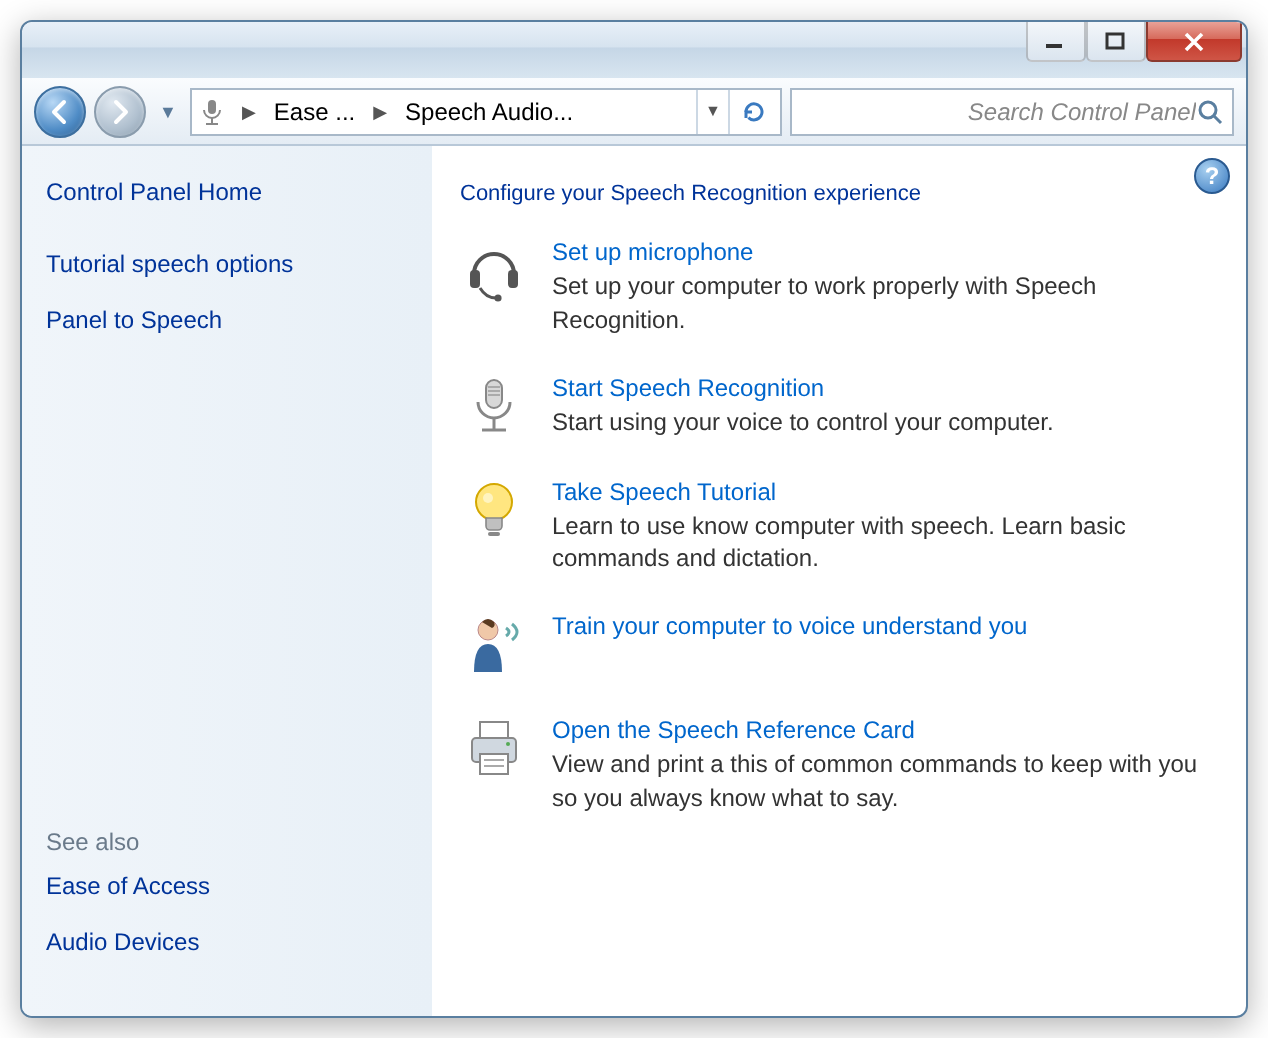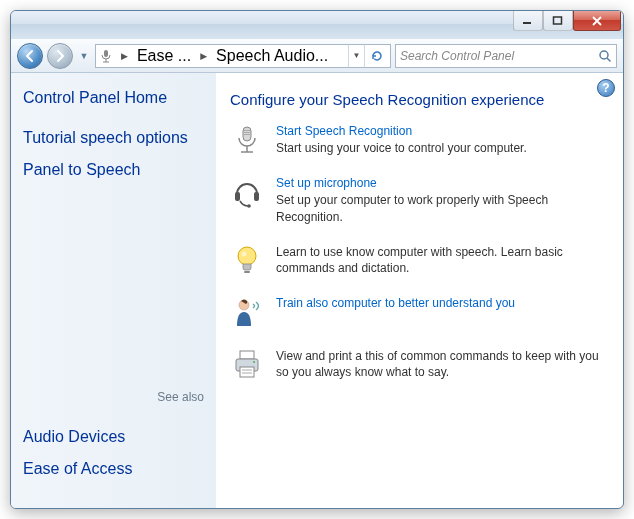--- a/index.html
+++ b/index.html
@@ -15,42 +15,42 @@
 
 
 .navbar { height: 34px; background: linear-gradient(to bottom, #fafcfe, #e4ecf4); border-bottom: 1px solid #b8c8d8; display: flex; align-items: center; padding: 0 6px; gap: 4px; }
 .navbtn { width: 26px; height: 26px; border-radius: 50%; background: radial-gradient(circle at 35% 30%, #b8d8f5, #4f8cc6 60%, #2c5d8f); border: 1px solid #3d6f9f; display: flex; align-items: center; justify-content: center; box-shadow: inset 0 1px 2px rgba(255,255,255,0.5); }
 .navbtn.fwd { background: radial-gradient(circle at 35% 30%, #e0e8f0, #b0c0cf 60%, #8a9cad); border-color: #8a9cad; }
 .navbtn svg { width: 14px; height: 14px; }
 .navchev { width: 14px; height: 20px; display: flex; align-items: center; justify-content: center; color: #5a7a9a; font-size: 9px; }
 .addressbar { flex: 1; height: 24px; border: 1px solid #a8b8c8; background: #fff; display: flex; align-items: center; padding: 0 2px; gap: 4px; }
 .addr-icon { width: 16px; height: 16px; display: flex; align-items: center; justify-content: center; }
 .addr-icon svg { width: 14px; height: 14px; }
-.crumb { font-size: 16px; color: #000; padding: 0 2px; cursor: default; white-space: nowrap; }
+.crumb { font-size: 12px; color: #000; padding: 0 2px; cursor: default; white-space: nowrap; }
 .crumb-sep { font-size: 9px; color: #555; padding: 0 3px; }
 .addr-right { margin-left: auto; display: flex; align-items: center; }
 .addr-drop { width: 16px; height: 22px; display: flex; align-items: center; justify-content: center; border-left: 1px solid #ccd8e4; color: #555; font-size: 8px; }
 .refresh { width: 24px; height: 22px; border-left: 1px solid #ccd8e4; display: flex; align-items: center; justify-content: center; }
 .refresh svg { width: 14px; height: 14px; }
 .searchbox { width: 222px; height: 24px; border: 1px solid #a8b8c8; background: #fff; display: flex; align-items: center; padding: 0 4px; }
-.searchbox input { border: none; outline: none; font-size: 12px; color: #0369a1; flex: 1; background: transparent; }
+.searchbox input { border: none; outline: none; font-size: 12px; color: #0369a1; flex: 1; background: transparent; text-align: right; }
 .searchbox input::placeholder { color: #888; font-style: italic; }
 .searchbox svg { width: 14px; height: 14px; color: #5a7fa0; }
 
 
 .body { flex: 1; display: flex; overflow: hidden; }
 .sidebar { width: 205px; background: linear-gradient(to right, #f0f5fa, #e8f0f7); padding: 16px 12px; display: flex; flex-direction: column; }
-.sidebar a { font-size: 16px; color: #003399; text-decoration: none; display: block; margin-bottom: 14px; cursor: pointer; }
+.sidebar a { font-size: 12px; color: #003399; text-decoration: none; display: block; margin-bottom: 14px; cursor: pointer; }
 .sidebar a.home { color: #003399; }
 .sidebar .spacer { flex: 1; }
-.sidebar .seealso-hdr { font-size: 12px; color: #6a7a8a; margin-bottom: 24px; text-align: right; }
+.sidebar .seealso-hdr { font-size: 12px; color: #6a7a8a; margin-bottom: 8px; }
 
 .main { flex: 1; padding: 18px 22px 10px 14px; overflow-y: auto; position: relative; }
 .helpicon { position: absolute; top: 6px; right: 8px; width: 18px; height: 18px; border-radius: 50%; background: radial-gradient(circle at 35% 30%, #a8d0f0, #3a7ac0); color: #fff; font-size: 12px; font-weight: bold; display: flex; align-items: center; justify-content: center; border: 1px solid #2a5a90; }
-h1 { font-size: 15px; font-weight: normal; color: #003399; margin-bottom: 16px; }
+h1 { font-size: 11px; font-weight: normal; color: #003399; margin-bottom: 16px; }
 .task { display: flex; gap: 12px; margin-bottom: 18px; }
 .task-icon { width: 34px; height: 34px; flex-shrink: 0; display: flex; align-items: flex-start; justify-content: center; }
 .task-icon svg { width: 32px; height: 32px; }
 .task-body { flex: 1; }
 .task-link { font-size: 12px; color: #0066cc; text-decoration: none; display: block; margin-bottom: 2px; cursor: pointer; }
 .task-desc { font-size: 12px; color: #333; line-height: 1.4; }
 </style>
 </head>
 <body>
 
@@ -123,27 +123,43 @@
   </div>
 
   <div class="body">
     <div class="sidebar">
       <a class="home">Control Panel Home</a>
       <div style="height:8px"></div>
       <a>Tutorial speech options</a>
       <a>Panel to Speech</a>
       <div class="spacer"></div>
       <div class="seealso-hdr">See also</div>
+      <a>Ease of Access</a>
       <a>Audio Devices</a>
-      <a>Ease of Access</a>
     </div>
 
     <div class="main">
       <div class="helpicon">?</div>
       <h1>Configure your Speech Recognition experience</h1>
+
+      <div class="task">
+        <div class="task-icon">
+          <svg viewBox="0 0 32 32">
+              <path d="M6 18 a10 10 0 0 1 20 0" fill="none" stroke="#555" stroke-width="2"></path>
+              <rect x="4" y="16" width="5" height="9" rx="2" fill="#555"></rect>
+              <rect x="23" y="16" width="5" height="9" rx="2" fill="#555"></rect>
+              <path d="M9 25 q3 5 8 5" fill="none" stroke="#555" stroke-width="1.5"></path>
+              <circle cx="18" cy="30" r="1.8" fill="#555"></circle>
+            </svg>
+        </div>
+        <div class="task-body">
+          <a class="task-link">Set up microphone</a>
+          <div class="task-desc">Set up your computer to work properly with Speech Recognition.</div>
+        </div>
+      </div>
 
       <div class="task">
         <div class="task-icon">
           <svg viewBox="0 0 32 32">
               <rect x="12" y="3" width="8" height="14" rx="4" fill="#d8d8d8" stroke="#888" stroke-width="1"></rect>
               <rect x="13" y="6" width="6" height="1" fill="#aaa"></rect>
               <rect x="13" y="8" width="6" height="1" fill="#aaa"></rect>
               <rect x="13" y="10" width="6" height="1" fill="#aaa"></rect>
               <path d="M8 14 a8 8 0 0 0 16 0" fill="none" stroke="#888" stroke-width="1.5"></path>
               <line x1="16" y1="22" x2="16" y2="28" stroke="#888" stroke-width="1.5"></line>
@@ -152,73 +168,59 @@
         </div>
         <div class="task-body">
           <a class="task-link">Start Speech Recognition</a>
           <div class="task-desc">Start using your voice to control your computer.</div>
         </div>
       </div>
 
       <div class="task">
         <div class="task-icon">
           <svg viewBox="0 0 32 32">
-              <path d="M6 18 a10 10 0 0 1 20 0" fill="none" stroke="#555" stroke-width="2"></path>
-              <rect x="4" y="16" width="5" height="9" rx="2" fill="#555"></rect>
-              <rect x="23" y="16" width="5" height="9" rx="2" fill="#555"></rect>
-              <path d="M9 25 q3 5 8 5" fill="none" stroke="#555" stroke-width="1.5"></path>
-              <circle cx="18" cy="30" r="1.8" fill="#555"></circle>
-            </svg>
-        </div>
-        <div class="task-body">
-          <a class="task-link">Set up microphone</a>
-          <div class="task-desc">Set up your computer to work properly with Speech Recognition.</div>
-        </div>
-      </div>
-
-      <div class="task">
-        <div class="task-icon">
-          <svg viewBox="0 0 32 32">
               <circle cx="16" cy="12" r="9" fill="#ffe680" stroke="#d4a800" stroke-width="1"></circle>
               <path d="M12 20 h8 v4 a2 2 0 0 1 -2 2 h-4 a2 2 0 0 1 -2 -2 z" fill="#c0c0c0" stroke="#888" stroke-width="0.8"></path>
               <rect x="13" y="27" width="6" height="2" rx="1" fill="#888"></rect>
               <circle cx="13" cy="10" r="2.5" fill="#fff8d0" opacity="0.8"></circle>
             </svg>
         </div>
         <div class="task-body">
+          <a class="task-link">Take Speech Tutorial</a>
           <div class="task-desc">Learn to use know computer with speech.  Learn basic commands and dictation.</div>
         </div>
       </div>
 
       <div class="task">
         <div class="task-icon">
           <svg viewBox="0 0 32 32">
               <circle cx="13" cy="9" r="5" fill="#f0c8a8" stroke="#b88" stroke-width="0.5"></circle>
               <path d="M10 5 q3 -3 6 0 q1 2 -1 3" fill="#5a3a20"></path>
               <path d="M6 30 q0 -14 7 -14 q7 0 7 14 z" fill="#3a6aa0"></path>
               <path d="M22 8 q3 2 0 4" fill="none" stroke="#6aa" stroke-width="1.5"></path>
               <path d="M25 6 q5 4 0 8" fill="none" stroke="#6aa" stroke-width="1.5"></path>
             </svg>
         </div>
         <div class="task-body">
-          <a class="task-link">Train also computer to better understand you</a>
+          <a class="task-link">Train your computer to voice understand you</a>
         </div>
       </div>
 
       <div class="task">
         <div class="task-icon">
           <svg viewBox="0 0 32 32">
               <rect x="9" y="3" width="14" height="8" fill="#fff" stroke="#888" stroke-width="1"></rect>
               <rect x="5" y="11" width="22" height="12" rx="2" fill="#d0d8e0" stroke="#888" stroke-width="1"></rect>
               <rect x="9" y="19" width="14" height="10" fill="#fff" stroke="#888" stroke-width="1"></rect>
               <line x1="11" y1="22" x2="21" y2="22" stroke="#aaa"></line>
               <line x1="11" y1="25" x2="21" y2="25" stroke="#aaa"></line>
               <circle cx="23" cy="14" r="1" fill="#5a5"></circle>
             </svg>
         </div>
         <div class="task-body">
+          <a class="task-link">Open the Speech Reference Card</a>
           <div class="task-desc">View and print a this of common commands to keep with you so you always know what to say.</div>
         </div>
       </div>
 
     </div>
   </div>
 </div>
 
 </body></html>

